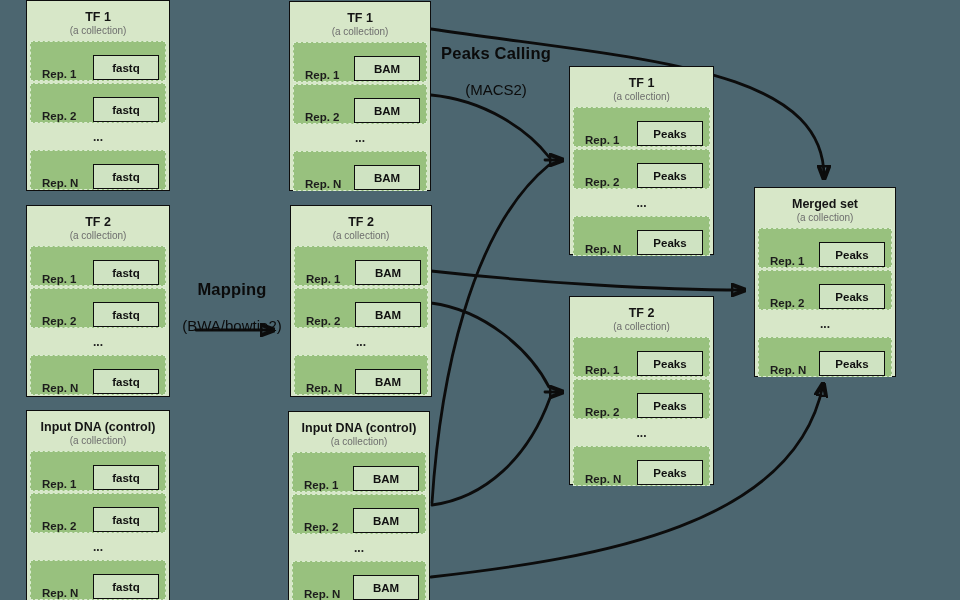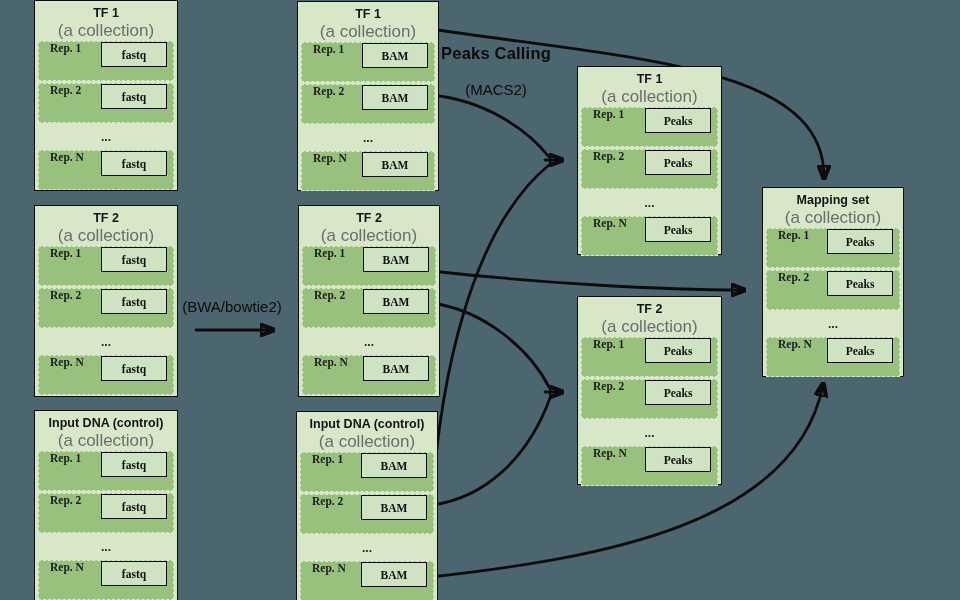--- a/index.html
+++ b/index.html
@@ -5,31 +5,30 @@
   html,body{margin:0;padding:0;}
   body{
     width:960px;height:600px;overflow:hidden;position:relative;
     background:var(--bg,#4c6670);
     font-family:"Liberation Sans","DejaVu Sans",sans-serif;
   }
   .collection{
     position:absolute;box-sizing:border-box;
     background:var(--boxbg,#d7e7c8);
     border:1.5px solid #0d0d0d;
-    margin-left:8px;
   }
   .chead{height:36px;padding-top:4px;display:flex;flex-direction:column;justify-content:center;align-items:center;}
   .ctitle{font-size:12.5px;font-weight:700;color:#141414;white-space:nowrap;}
-  .csub{font-size:17px;color:#6d6d6d;margin-top:1px;white-space:nowrap;}
+  .csub{font-size:10px;color:#6d6d6d;margin-top:1px;white-space:nowrap;}
   .crows{padding:0 3px;}
   .crow{
     height:40px;margin-bottom:2px;box-sizing:border-box;
     background:var(--rowbg,#98c17e);
     border:1px dashed #dcedd2;
-    display:flex;align-items:flex-start;font-family:Liberation Serif, serif;
+    display:flex;align-items:flex-end;
   }
   .rlabel{font-size:11.5px;font-weight:700;color:#1c1c1c;margin-left:11px;white-space:nowrap;}
   .chip{
     margin-left:auto;margin-right:6px;width:66px;height:25px;box-sizing:border-box;
     background:var(--chipbg,#cfe3c2);
     border:1.5px solid #0d0d0d;
     display:flex;align-items:center;justify-content:center;
     font-size:11.5px;font-weight:700;color:#101010;
   }
   .cdots{height:23px;margin-bottom:2px;display:flex;align-items:center;justify-content:center;
@@ -237,39 +236,40 @@
       </div>
       <div class="cdots">...</div>
       <div class="crow">
         <span class="rlabel">Rep. N</span>
         <span class="chip">Peaks</span>
       </div>
     </div>
 </div>
 <div class="collection c8">
   <div class="chead">
-    <span class="ctitle">Mapping set</span>
+    <span class="ctitle">Merged set</span>
     <span class="csub">(a collection)</span>
   </div>
   <div class="crows">
       <div class="crow">
         <span class="rlabel">Rep. 1</span>
         <span class="chip">Peaks</span>
       </div>
       <div class="crow">
         <span class="rlabel">Rep. 2</span>
         <span class="chip">Peaks</span>
       </div>
       <div class="cdots">...</div>
       <div class="crow">
         <span class="rlabel">Rep. N</span>
         <span class="chip">Peaks</span>
       </div>
     </div>
 </div>
 
 <div class="plabel" id="mapping-label">
+  <span class="t">Mapping</span>
   <span class="s">(BWA/bowtie2)</span>
 </div>
 <div class="plabel" id="peak-label">
   <span class="t">Peaks Calling</span>
   <span class="s">(MACS2)</span>
 </div>
 
 </body></html>

